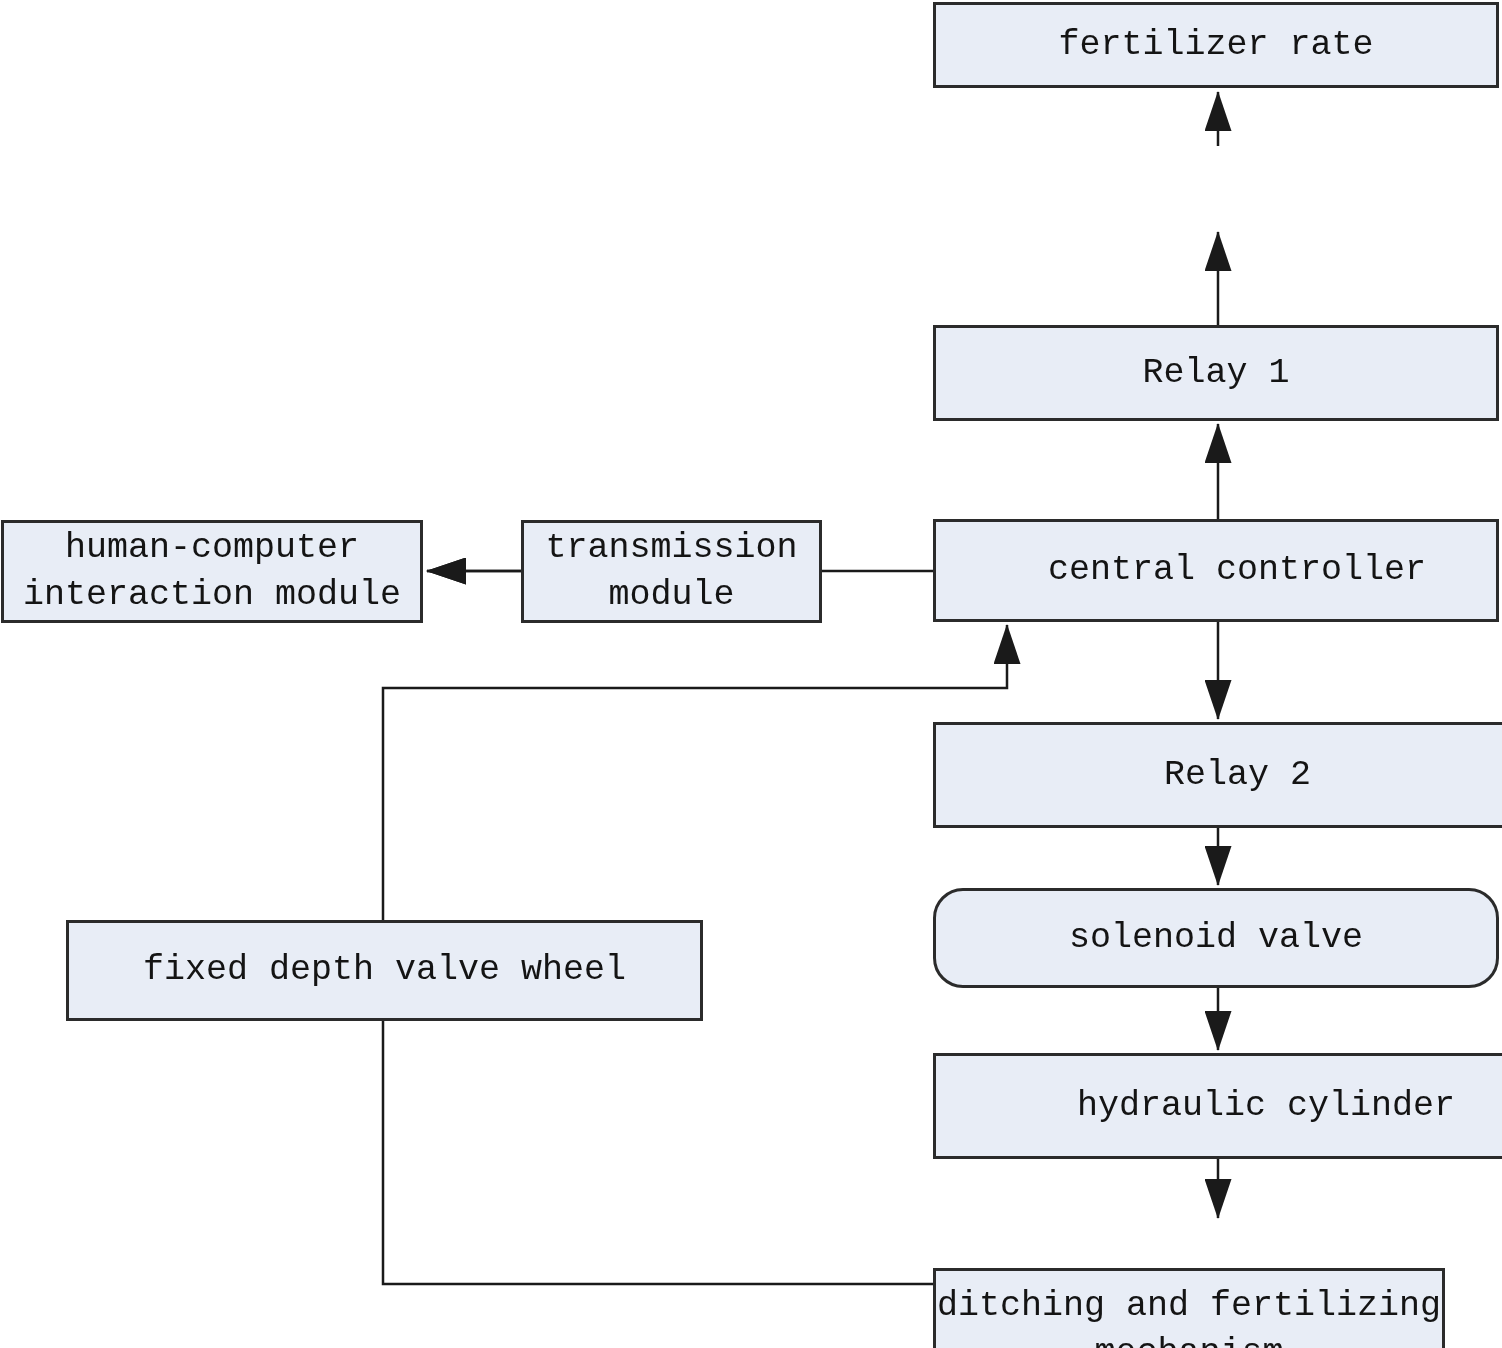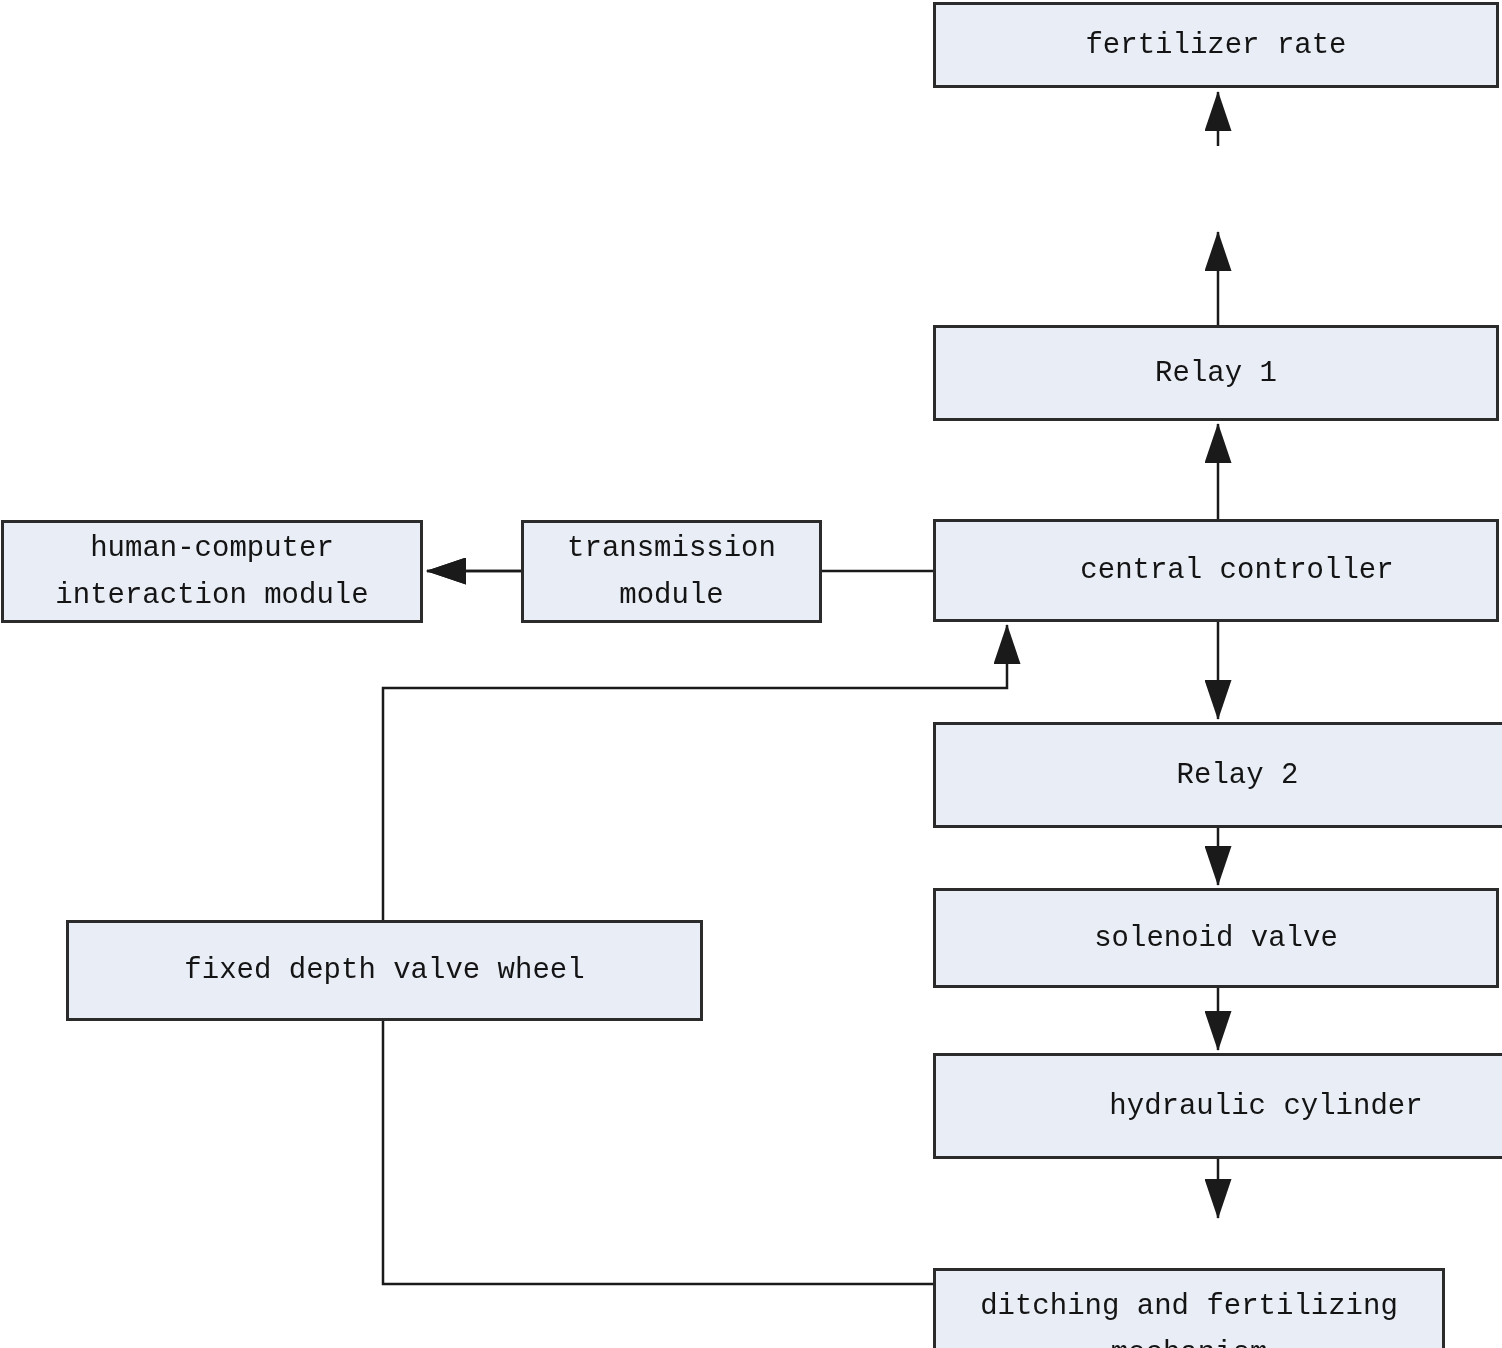--- a/index.html
+++ b/index.html
@@ -28,21 +28,21 @@
   .wires .arrowhead{fill:var(--line);}
   .node{
     position:absolute;
     box-sizing:border-box;
     background:var(--box-fill);
     border:3px solid var(--box-border);
     display:flex;
     align-items:center;
     justify-content:center;
     text-align:center;
-    font-size:29px;
+    font-size:35px;
     line-height:47px;
     color:var(--text);
     white-space:normal;
   }
   .node span{display:block;width:100%;}
 </style>
 </head>
 <body>
 
 <div class="stage">
@@ -79,21 +79,21 @@
   </div>
 
   <div class="node" style="left:933px;top:519px;width:566px;height:103px;padding-left:42px;">
     <span>central controller</span>
   </div>
 
   <div class="node" style="left:933px;top:722px;width:609px;height:106px;">
     <span>Relay 2</span>
   </div>
 
-  <div class="node" style="left:933px;top:888px;width:566px;height:100px;">
+  <div class="node" style="left:933px;top:888px;width:566px;height:100px;border-radius:30px;">
     <span>solenoid valve</span>
   </div>
 
   <div class="node" style="left:933px;top:1053px;width:666px;height:106px;">
     <span>hydraulic cylinder</span>
   </div>
 
   <div class="node" style="left:933px;top:1268px;width:512px;height:123px;">
     <span>ditching and fertilizing mechanism</span>
   </div>

